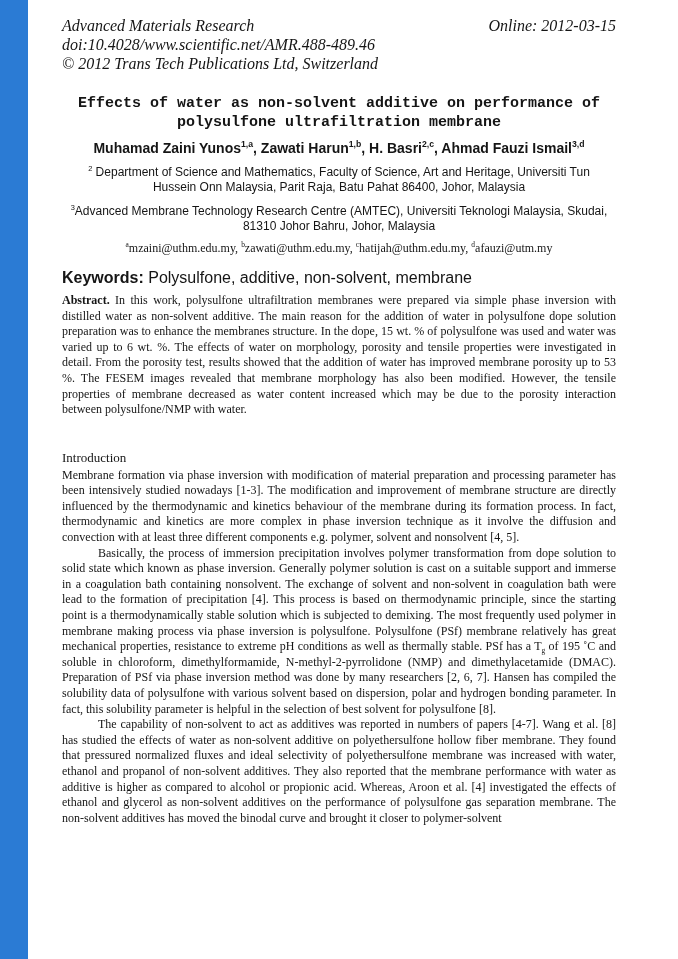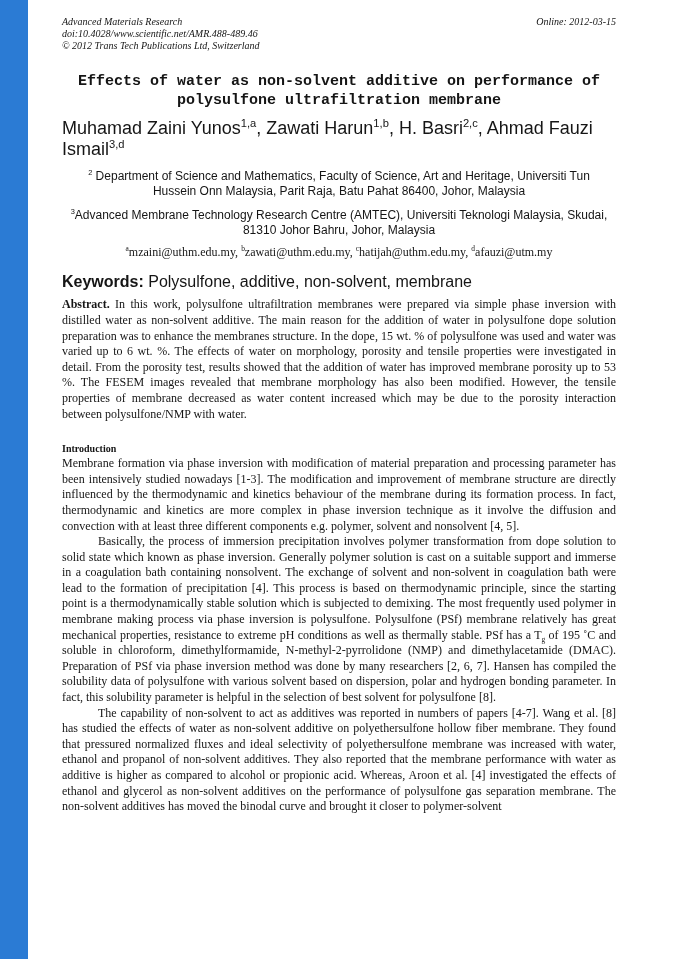--- a/index.html
+++ b/index.html
@@ -26,37 +26,38 @@
     position: absolute;
     left: 62px; top: 0;
     width: 554px;
   }
   .page-header {
     display: flex;
     justify-content: space-between;
     align-items: flex-start;
     margin-top: 16px;
     font-style: italic;
-    font-size: 10px;
+    font-size: 16px;
     line-height: 1.2;
   }
   .page-header .hline { white-space: nowrap; }
   .title {
     font-family: Liberation Mono, monospace;
     font-weight: 700;
     font-size: 15px;
     line-height: 1.28;
     text-align: center;
     margin: 20px 6px 0 6px;
   }
   .authors {
     font-family: "Liberation Sans", sans-serif;
-    font-size: 18px;
-    text-align: left;
+    font-size: 14px;
+    text-align: center;
     margin: 8px 0 0 0;
+    font-weight: bold;
   }
   .affiliation {
     font-family: "Liberation Sans", sans-serif;
     font-size: 12px;
     line-height: 1.25;
     text-align: center;
     margin: 9px 4px 0 4px;
   }
   .emails {
     font-family: Liberation Serif, serif;
@@ -72,23 +73,23 @@
   .kw-label { font-weight: 700; }
   .body-text {
     font-size: 12px;
     line-height: 1.3;
     text-align: justify;
     margin: 0;
   }
   .abstract { margin-top: 6px; }
   .section-heading {
     font-family: "Liberation Serif", serif;
-    font-size: 10px;
-    font-weight: 700;
-    margin: 21px 0 2px 0;
+    font-size: 13px;
+    font-weight: 400;
+    margin: 32px 0 2px 0;
   }
   .indent { text-indent: 36px; }
   .bold { font-weight: 700; }
   sup { font-size: 0.62em; line-height: 0; }
   sub { font-size: 0.62em; line-height: 0; }
 </style>
 </head>
 <body>
 
 <div class="page">

